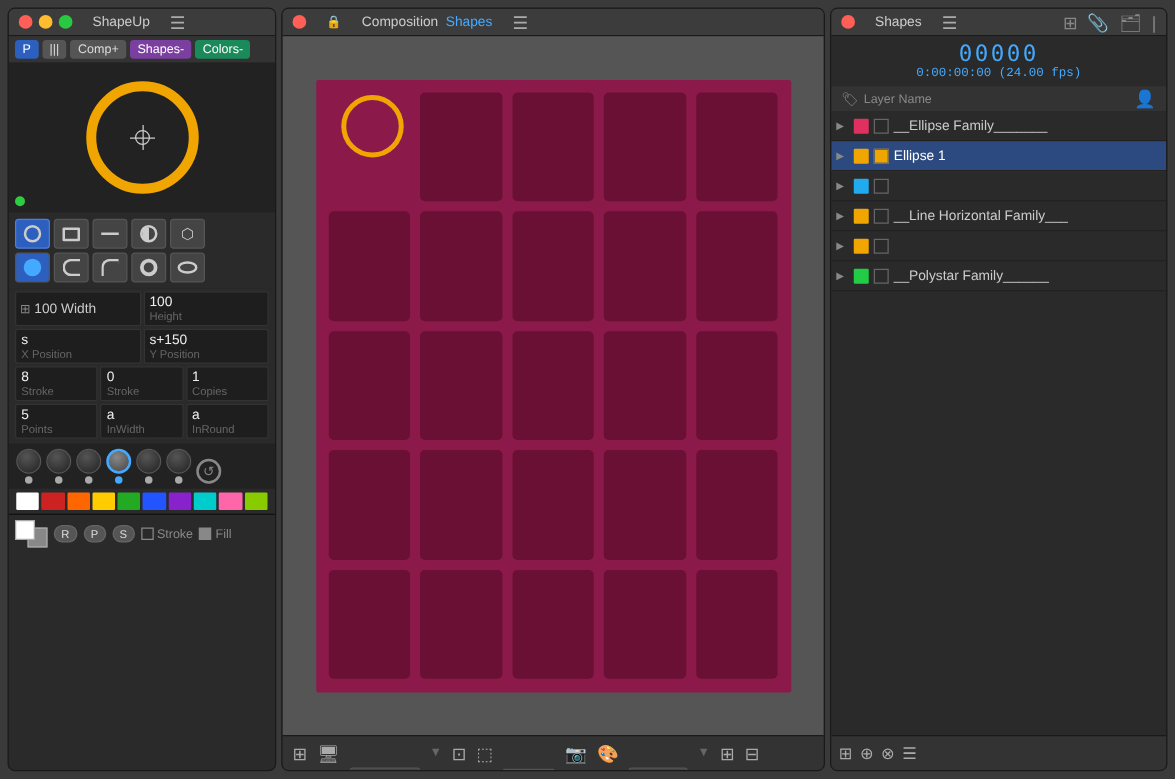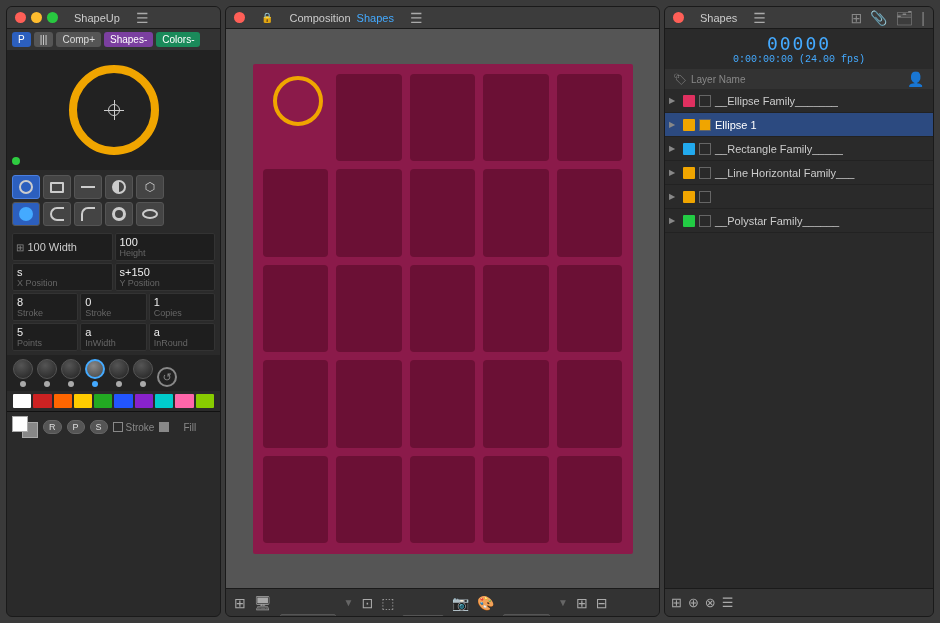--- a/index.html
+++ b/index.html
@@ -678,21 +678,21 @@
       <div style="position:absolute;width:16px;height:16px;background:#888;border:1px solid #aaa;bottom:0;right:0;"></div>
       <div style="position:absolute;width:16px;height:16px;background:#fff;border:1px solid #aaa;top:0;left:0;"></div>
     </div>
     <button class="small-btn">R</button>
     <button class="small-btn">P</button>
     <button class="small-btn">S</button>
     <div style="display:flex;align-items:center;gap:3px;">
       <div style="width:10px;height:10px;border:1px solid #888;background:transparent;"></div>
       <span class="bottom-label">Stroke</span>
     </div>
-    <div style="display:flex;align-items:center;gap:14px;">
+    <div style="display:flex;align-items:center;gap:3px;">
       <div style="width:10px;height:10px;background:#888;"></div>
       <span class="bottom-label">Fill</span>
     </div>
   </div>
 
 </div>
 
 <div class="panel middle-panel">
 
   <div class="panel-titlebar">
@@ -812,21 +812,20 @@
       <span class="layer-expand">▶</span>
       <div class="layer-eye" style="background:#f0a500;border-radius:1px;"></div>
       <div style="width:12px;height:12px;border:1px solid #666;background:#f0a500;flex-shrink:0;"></div>
       <span class="layer-name">Ellipse 1</span>
     </div>
 
     <div class="layer-row">
       <span class="layer-expand">▶</span>
       <div class="layer-eye" style="background:#22aaee;border-radius:1px;"></div>
       <div style="width:12px;height:12px;border:1px solid #666;background:#2a2a2a;flex-shrink:0;"></div>
-      <span class="layer-name">__Rectangle Family_____</span>
     </div>
 
     <div class="layer-row">
       <span class="layer-expand">▶</span>
       <div class="layer-eye" style="background:#f0a500;border-radius:1px;"></div>
       <div style="width:12px;height:12px;border:1px solid #666;background:#2a2a2a;flex-shrink:0;"></div>
       <span class="layer-name">__Line Horizontal Family___</span>
     </div>
 
     <div class="layer-row">

